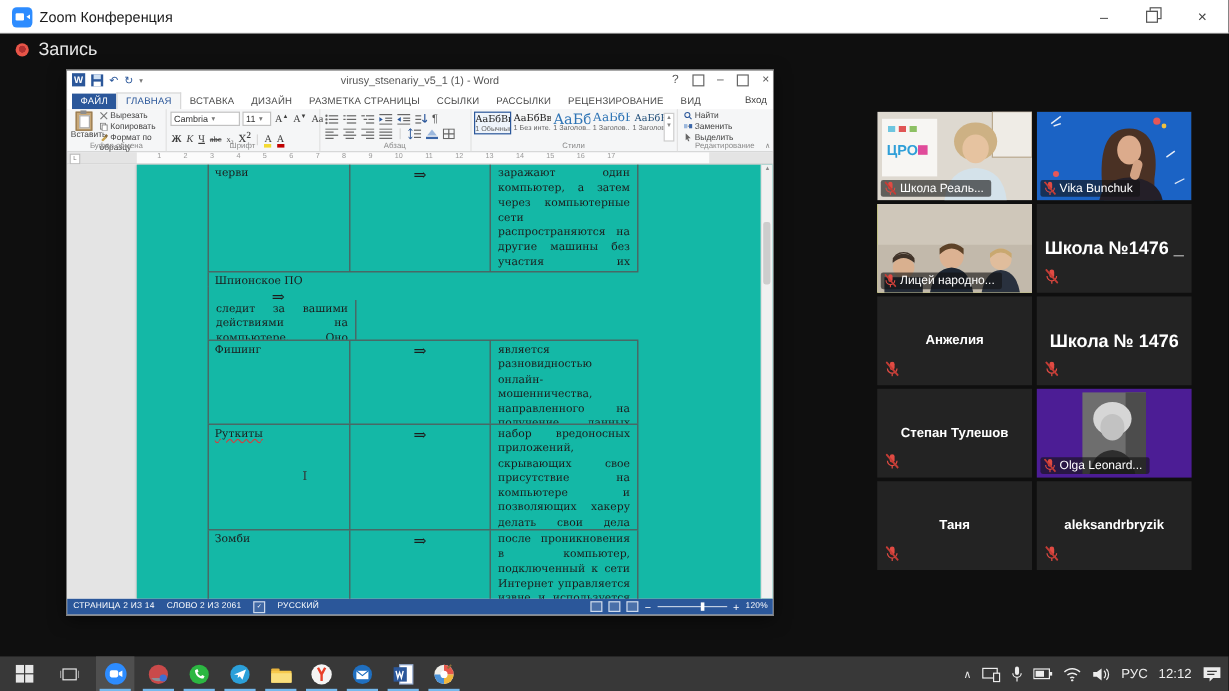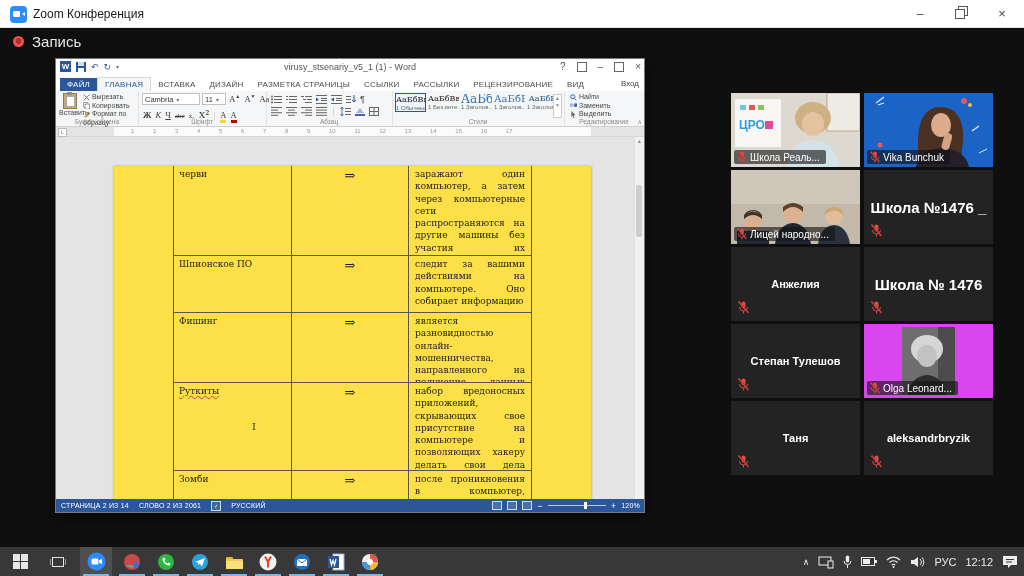--- a/index.html
+++ b/index.html
@@ -56,21 +56,21 @@
   svg.ico{display:inline-block;vertical-align:middle;}
 
   
   #w-ruler{position:relative;height:9px;background:#e4e4e4;flex:0 0 auto;border-bottom:1px solid #d5d5d5;}
   #ruler-white{position:absolute;left:58px;width:477px;top:0;bottom:0;background:#fbfbfb;}
   #ruler-nums{position:absolute;left:75px;top:1px;font-size:6px;color:#9a9a9a;word-spacing:17px;white-space:nowrap;}
   #tab-selector{position:absolute;left:2px;top:1px;width:7px;height:7px;background:#fff;border:1px solid #bbb;font-size:5px;line-height:7px;text-align:center;color:#777;}
 
   
   #w-doc{position:relative;flex:1 1 auto;background:#e4e4e4;overflow:hidden;}
-  #page{position:absolute;left:58px;top:0;width:477px;height:100%;background:#fde047;box-shadow:1px 0 2px rgba(0,0,0,.18), -1px 0 2px rgba(0,0,0,.12);margin-top:29px;}
+  #page{position:absolute;left:58px;top:0;width:530px;height:100%;background:#14b8a6;box-shadow:1px 0 2px rgba(0,0,0,.18), -1px 0 2px rgba(0,0,0,.12);}
   #vtable{position:absolute;left:59px;top:0;width:359px;}
   .trow{display:flex;box-sizing:border-box;}
   .trow + .trow{border-top:1px solid #565656;}
   .tcell{box-sizing:border-box;border-left:1px solid #565656;overflow:hidden;}
   .tcell.last{border-right:1px solid #565656;}
   .cell-term{width:118px;padding:3px 5px;font-family:"DejaVu Serif",serif;font-size:9px;color:#1c1c1c;position:relative;}
   .cell-arrow{width:117px;text-align:center;font-size:13px;color:#1c1c1c;padding-top:2px;font-family:"DejaVu Serif",serif;}
   .cell-desc{width:124px;padding:2px 6px 2px 6px;font-family:"DejaVu Serif",serif;font-size:9px;line-height:12.3px;color:#1c1c1c;text-align:justify;}
   .misspell{text-decoration:underline wavy #d04040 1px;}
   #cursor-mark{position:absolute;left:78px;top:38px;font-family:"DejaVu Serif",serif;font-size:10px;color:#333;}
@@ -368,21 +368,21 @@
       <div id="w-doc">
         <div id="page">
           <div id="vtable">
 
             <div class="trow" style="height:89px;">
               <div class="tcell cell-term"><span>черви</span></div>
               <div class="tcell cell-arrow"><span>⇒</span></div>
               <div class="tcell cell-desc last"><span>заражают один компьютер, а затем через компьютерные сети распространяются на другие машины без участия их владельцев. Многие … просто «съедают» системные ресурсы,</span></div>
             </div>
 
-            <div class="trow" style="height:57px;">
+            <div class="trow" style="height:57px;flex-direction:column;">
               <div class="tcell cell-term"><span>Шпионское ПО</span></div>
               <div class="tcell cell-arrow"><span>⇒</span></div>
               <div class="tcell cell-desc last">
                   <span style="text-align:left;display:block;text-align:justify;">следит за вашими действиями на компьютере. Оно собирает информацию</span>
                 </div>
             </div>
 
             <div class="trow" style="height:70px;">
               <div class="tcell cell-term"><span>Фишинг</span></div>
               <div class="tcell cell-arrow"><span>⇒</span></div>
@@ -545,21 +545,21 @@
       <div class="tile">
         <div class="name-center">Степан Тулешов</div>
         <svg class="mic-solo" width="11" height="13" viewBox="0 0 11 13">
             <rect x="3.5" y="0.5" width="4" height="7" rx="2" fill="#e04b43"></rect>
             <path d="M1.5 6 a4 4 0 0 0 8 0" stroke="#e04b43" fill="none"></path>
             <line x1="5.5" y1="10" x2="5.5" y2="12.5" stroke="#e04b43"></line>
             <line x1="0.5" y1="0.5" x2="10.5" y2="12" stroke="#c43c35" stroke-width="1.6"></line>
           </svg>
       </div>
 
-      <div class="tile" style="background:#d946ef;">
+      <div class="tile" style="background:#4c1d95;">
         <svg class="vid" viewBox="0 0 129 74" preserveAspectRatio="none">
           <rect x="38" y="3" width="53" height="68" fill="#6e6e6e"></rect>
           <rect x="74" y="3" width="17" height="68" fill="#4c4c4c"></rect>
           <ellipse cx="63" cy="25" rx="16" ry="14" fill="#d6d6d6"></ellipse>
           <ellipse cx="63" cy="32" rx="10" ry="11" fill="#c2c2c2"></ellipse>
           <path d="M44 71 Q47 52 63 51 Q79 52 82 71 Z" fill="#2e2e2e"></path>
         </svg>
         <div class="pill">
           <svg width="10" height="12" viewBox="0 0 11 13">
               <rect x="3.5" y="0.5" width="4" height="7" rx="2" fill="#e04b43"></rect>

